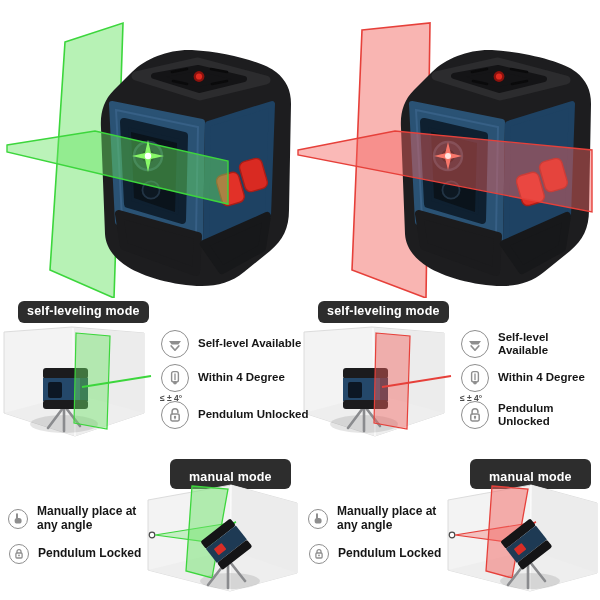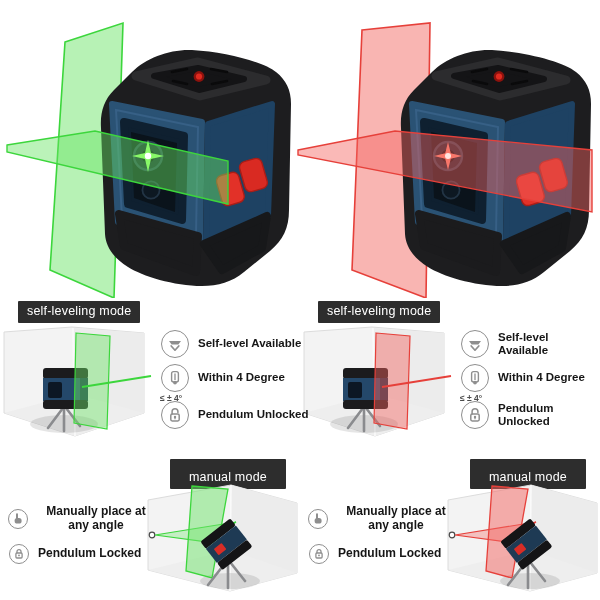--- a/index.html
+++ b/index.html
@@ -4,34 +4,34 @@
 <style>
   html,body{margin:0;padding:0;background:#fff;}
   .canvas{
     position:relative;width:600px;height:600px;background:#fff;overflow:hidden;
     font-family:"Liberation Sans","DejaVu Sans",sans-serif;
   }
   svg{display:block;}
   .abs{position:absolute;}
   .mode-label{
     position:absolute;background:var(--label-bg,#2d2d2d);color:var(--label-text,#fff);
-    font-size:12.5px;font-weight:normal;line-height:1;padding:4px 9px 5px;border-radius:1px;
+    font-size:12.5px;font-weight:bold;line-height:1;padding:4px 9px 5px;border-radius:6px;
     letter-spacing:.2px;white-space:nowrap;
   }
   .mode-label.manual{padding:12px 19px 5px;}
   .feature-row{position:absolute;display:flex;align-items:center;gap:9px;}
   .icon-circle{
     width:26px;height:26px;border:1.5px solid var(--icon-gray,#8e8e8e);border-radius:50%;
     display:flex;align-items:center;justify-content:center;flex:0 0 auto;background:#fff;
   }
   .icon-circle.small{width:18px;height:18px;border-width:1.4px;}
   .feature-text{
     font-size:11.5px;font-weight:bold;color:var(--feature-text,#161616);line-height:1.15;
   }
-  .feature-text.big{font-size:12px;text-align:center;}
+  .feature-text.big{font-size:12px;}
   .icon-caption{
     position:absolute;left:-2px;top:28px;font-size:8.5px;color:#4a4a4a;font-weight:bold;white-space:nowrap;
   }
   .wrap-120{max-width:118px;}
 </style>
 </head>
 <body>
 
 <div class="canvas">
 

